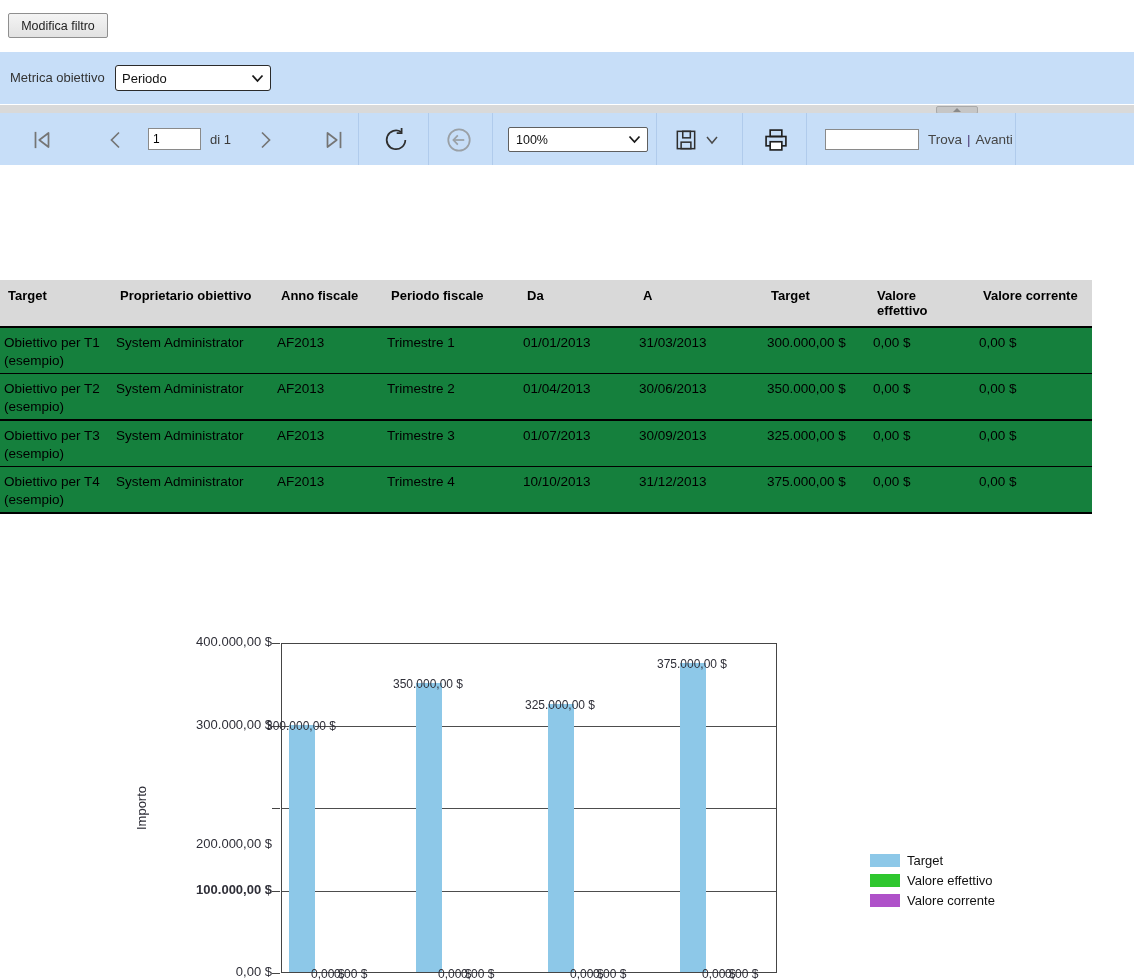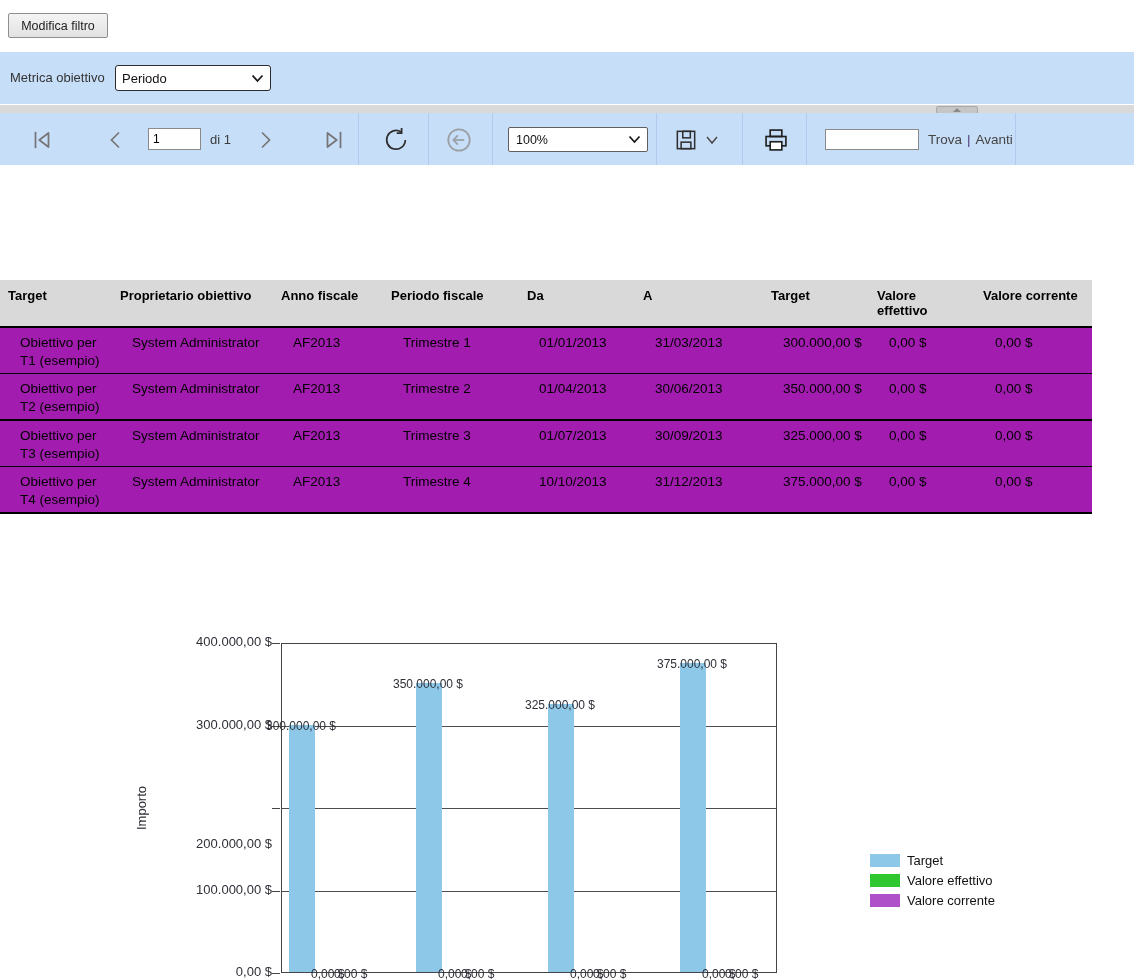--- a/index.html
+++ b/index.html
@@ -51,21 +51,21 @@
   .report-title{position:absolute;left:8px;top:13px;margin:0;font-size:15.5px;font-weight:bold;color:#000;}
   .filter-summary{position:absolute;left:27px;top:81px;display:flex;align-items:center;cursor:pointer;}
   .plus-box{width:11px;height:11px;border:1px solid #555;background:#fff;font-size:10px;line-height:9px;
     text-align:center;color:#333;margin-right:1px;}
   .filter-summary b{font-size:15px;}
 
   
   .goal-table{position:absolute;left:0;top:280px;width:1092px;border-collapse:collapse;table-layout:fixed;}
   .goal-table th{background:#d9d9d9;text-align:left;font-size:13px;font-weight:bold;
     padding:8px 6px 8px 8px;border-bottom:2px solid #000;vertical-align:top;}
-  .goal-table td{font-size:13.5px;padding:6px 6px 4px 20px;vertical-align:top;background:#a21caf;line-height:1.3;margin-top:32px;}
+  .goal-table td{font-size:13.5px;padding:6px 6px 4px 4px;vertical-align:top;background:#15803d;line-height:1.3;margin-top:32px;}
   .goal-table tr.b1 td{border-bottom:1px solid #000;}
   .goal-table tr.b2 td{border-bottom:2px solid #000;}
 
   
   .chart{position:absolute;left:0;top:590px;width:1134px;height:390px;}
   .plot{position:absolute;left:281px;top:53px;width:496px;height:330px;border:1px solid #454545;background:#fff;}
   .gridline{position:absolute;left:0;width:100%;height:1px;background:#4d4d4d;}
   .bar{position:absolute;bottom:0;}
   .tickmark{position:absolute;width:8px;height:1px;background:#454545;}
   .ytick{position:absolute;width:160px;text-align:right;font-size:13px;color:#2f2f38;}
@@ -283,21 +283,21 @@
           <div class="legend-swatch" style="background: rgb(175, 82, 201);"></div>
           <div class="legend-label">Valore corrente</div>
         </div>
       </div>
   <div class="ytick" style="left: 112px; top: 44px;">400.000,00 $</div>
       <div class="tickmark" style="left: 272px; top: 53px;"></div>
       <div class="ytick" style="left: 112px; top: 126.5px;">300.000,00 $</div>
       <div class="tickmark" style="left: 272px; top: 135.5px;"></div>
       <div class="ytick" style="left: 112px; top: 209px; margin-top: 37px;">200.000,00 $</div>
       <div class="tickmark" style="left: 272px; top: 218px;"></div>
-      <div class="ytick" style="left: 112px; top: 291.5px;">100.000,00 $</div>
+      <div class="ytick" style="left: 112px; top: 291.5px; font-weight: bold;">100.000,00 $</div>
       <div class="tickmark" style="left: 272px; top: 300.5px;"></div>
       <div class="ytick" style="left: 112px; top: 374px;">0,00 $</div>
       <div class="tickmark" style="left: 272px; top: 383px;"></div>
       <div class="bar-label" style="left: 301px; top: 135.5px;">300.000,00 $</div>
       <div class="bar-label" style="left: 428px; top: 94.25px;">350.000,00 $</div>
       <div class="bar-label" style="left: 560px; top: 114.875px;">325.000,00 $</div>
       <div class="bar-label" style="left: 692px; top: 73.625px;">375.000,00 $</div>
     </div>
 
 </div>

